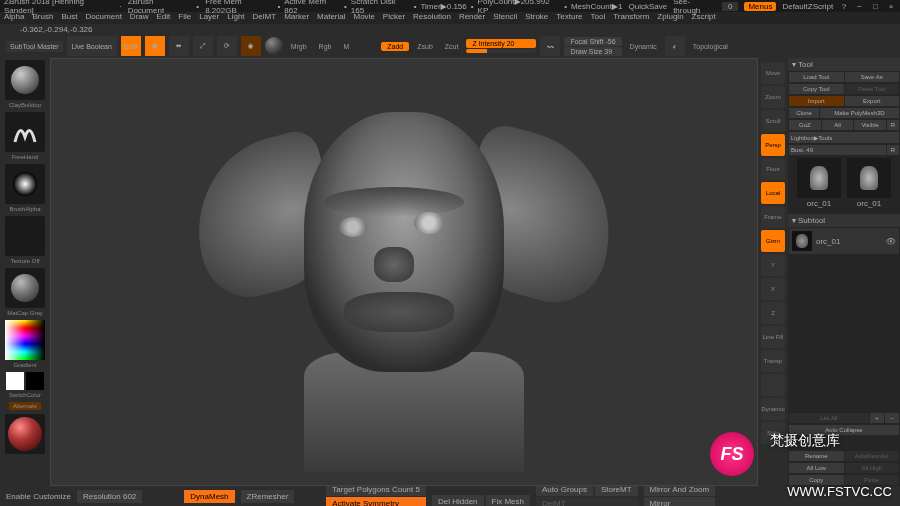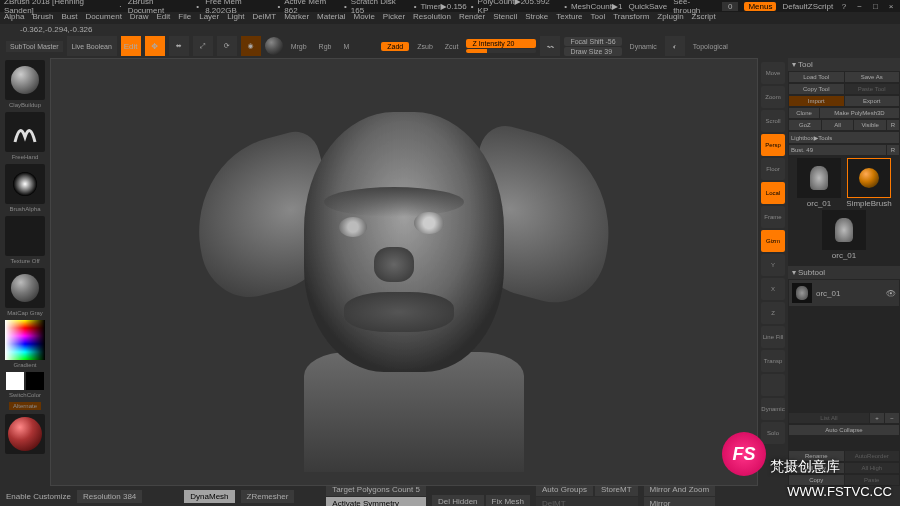--- a/index.html
+++ b/index.html
@@ -47,22 +47,22 @@
 .rp-header{background:#333;padding:2px 4px;font-size:8px;display:flex;align-items:center}
 .rp-row{display:flex;gap:1px;padding:1px}
 .rp-btn{flex:1;background:#3a3a3a;padding:2px;font-size:6px;text-align:center;cursor:pointer}
 .rp-btn.orange{background:#663300}
 .toolgrid{display:flex;flex-wrap:wrap;gap:2px;padding:2px;justify-content:center}
 .toolitem{width:48px;text-align:center;font-size:6px}
 .toolthumb{width:44px;height:40px;background:#1a1a1a;margin:0 auto 1px;display:flex;align-items:center;justify-content:center}
 .subtoolrow{background:#333;padding:3px;display:flex;align-items:center;gap:4px;margin:1px}
 .bottombar{height:20px;background:#2c2c2c;display:flex;align-items:center;padding:0 6px;gap:6px;font-size:7px}
 .bbtn{background:#3a3a3a;padding:2px 6px;cursor:pointer}
-.bbtn.orange{background:#a3a3a3;color:#000}
-.watermark{position:absolute;right:60px;bottom:30px;display:flex;align-items:flex-end;gap:4px;pointer-events:none}
+.bbtn.orange{background:#f97316;color:#000}
+.watermark{position:absolute;right:60px;bottom:30px;display:flex;align-items:flex-start;gap:16px;pointer-events:none}
 .wm-circle{width:44px;height:44px;border-radius:50%;background:radial-gradient(circle,#ff3388,#cc0055);display:flex;align-items:center;justify-content:center;color:#fff;font-size:18px;font-style:italic;font-weight:bold}
 .wm-text{color:#fff;font-size:14px;text-shadow:0 0 4px #000}
 .wm-url{position:absolute;right:8px;bottom:7px;color:#fff;font-size:13px;text-shadow:0 0 3px #000}
 .arrowdown{font-size:8px;margin-right:2px}
 </style>
 </head>
 <body>
 
 <div class="titlebar">
   <span>ZBrush 2018 [Henning Sanden]</span>
@@ -259,26 +259,20 @@
         <div class="rp-btn" style="flex:0 0 12px">R</div>
       </div>
     <div class="toolgrid" id="toolgrid">
         <div class="toolitem">
           <div class="toolthumb">
             <div style="width:18px;height:24px;background:radial-gradient(#bbb,#555);border-radius:40% 40% 20% 20%"></div>
           </div>
           <div>orc_01</div>
         </div>
         <div class="toolitem">
-          <div class="toolthumb" style="border: 1px solid rgb(255, 122, 0);">
-            <div style="width:20px;height:20px;border-radius:50%;background:radial-gradient(circle at 35% 30%,#fa5,#c70 40%,#320)"></div>
-          </div>
-          <div>SimpleBrush</div>
-        </div>
-        <div class="toolitem">
           <div class="toolthumb">
             <div style="width:18px;height:24px;background:radial-gradient(#bbb,#555);border-radius:40% 40% 20% 20%"></div>
           </div>
           <div>orc_01</div>
         </div>
       </div>
     <div class="rp-header" style="margin-top:4px">
         <span class="arrowdown">▾</span>
         <span>Subtool</span>
       </div>
@@ -310,21 +304,21 @@
       </div>
     <div class="rp-row">
         <div class="rp-btn">Copy</div>
         <div class="rp-btn" style="opacity:.4">Paste</div>
       </div>
   </div>
 </div>
 
 <div class="bottombar">
   <span>Enable Customize</span>
-  <span class="bbtn">Resolution 384</span>
+  <span class="bbtn">Resolution 602</span>
   <div style="width:30px"></div>
   <span class="bbtn orange">DynaMesh</span>
   <span class="bbtn">ZRemesher</span>
   <div style="width:20px"></div>
   <div style="display:flex;flex-direction:column;gap:1px">
       <span class="bbtn">Target Polygons Count 5</span>
       <span class="bbtn orange">Activate Symmetry</span>
     </div>
   <div style="display:flex;flex-direction:column;gap:1px">
       <span style="height:10px"></span>

